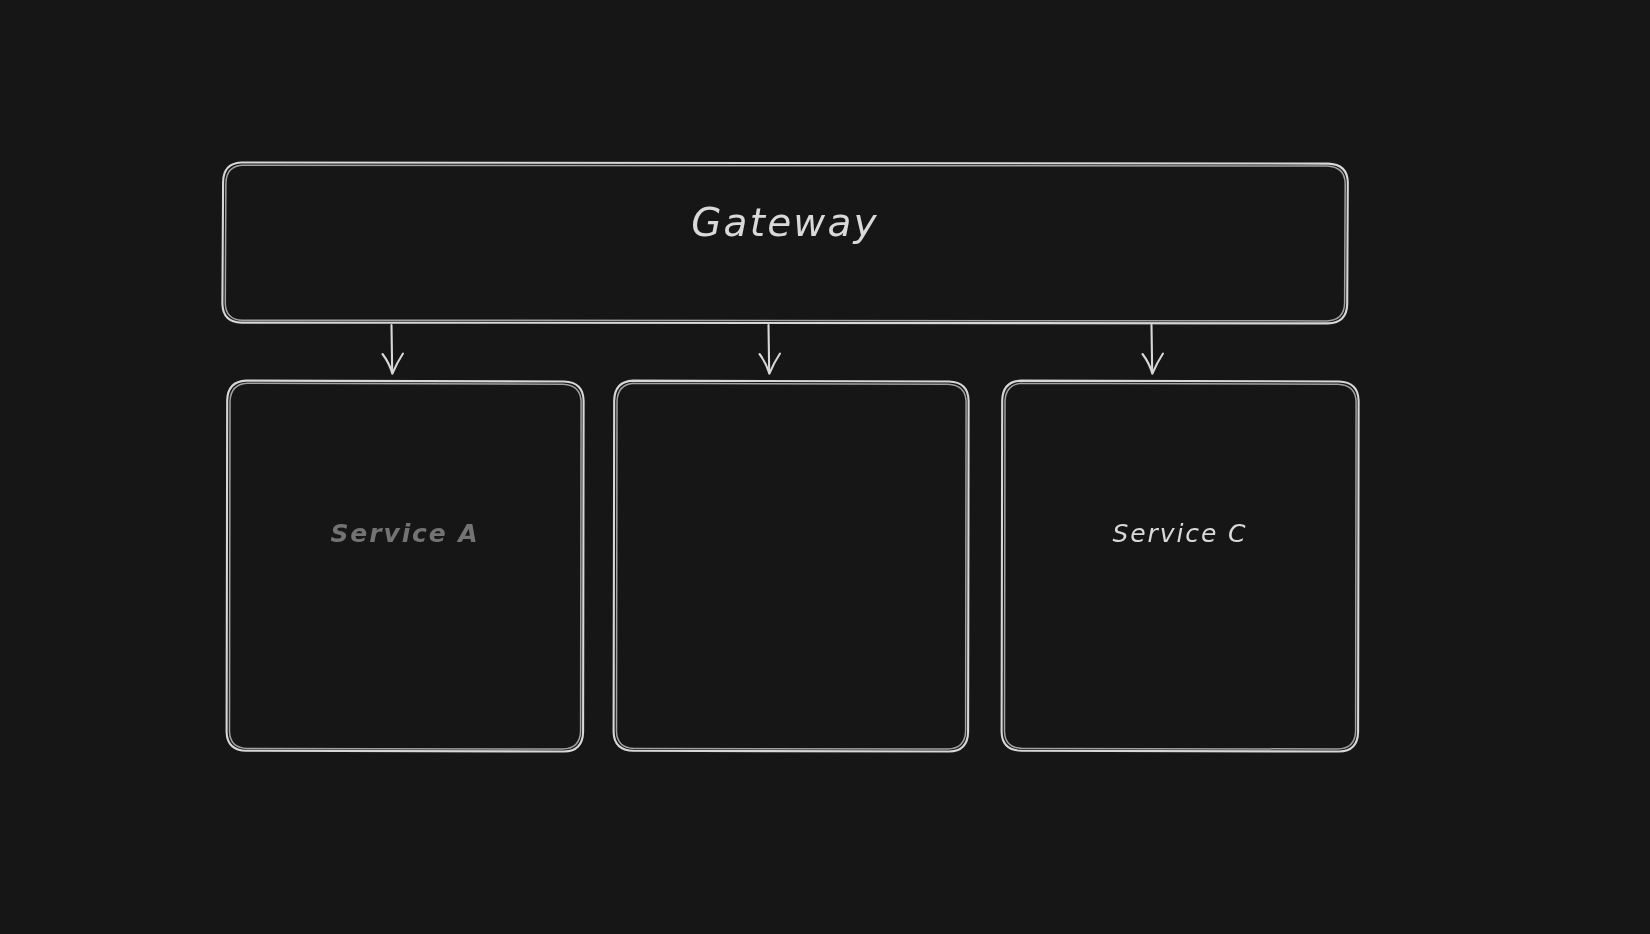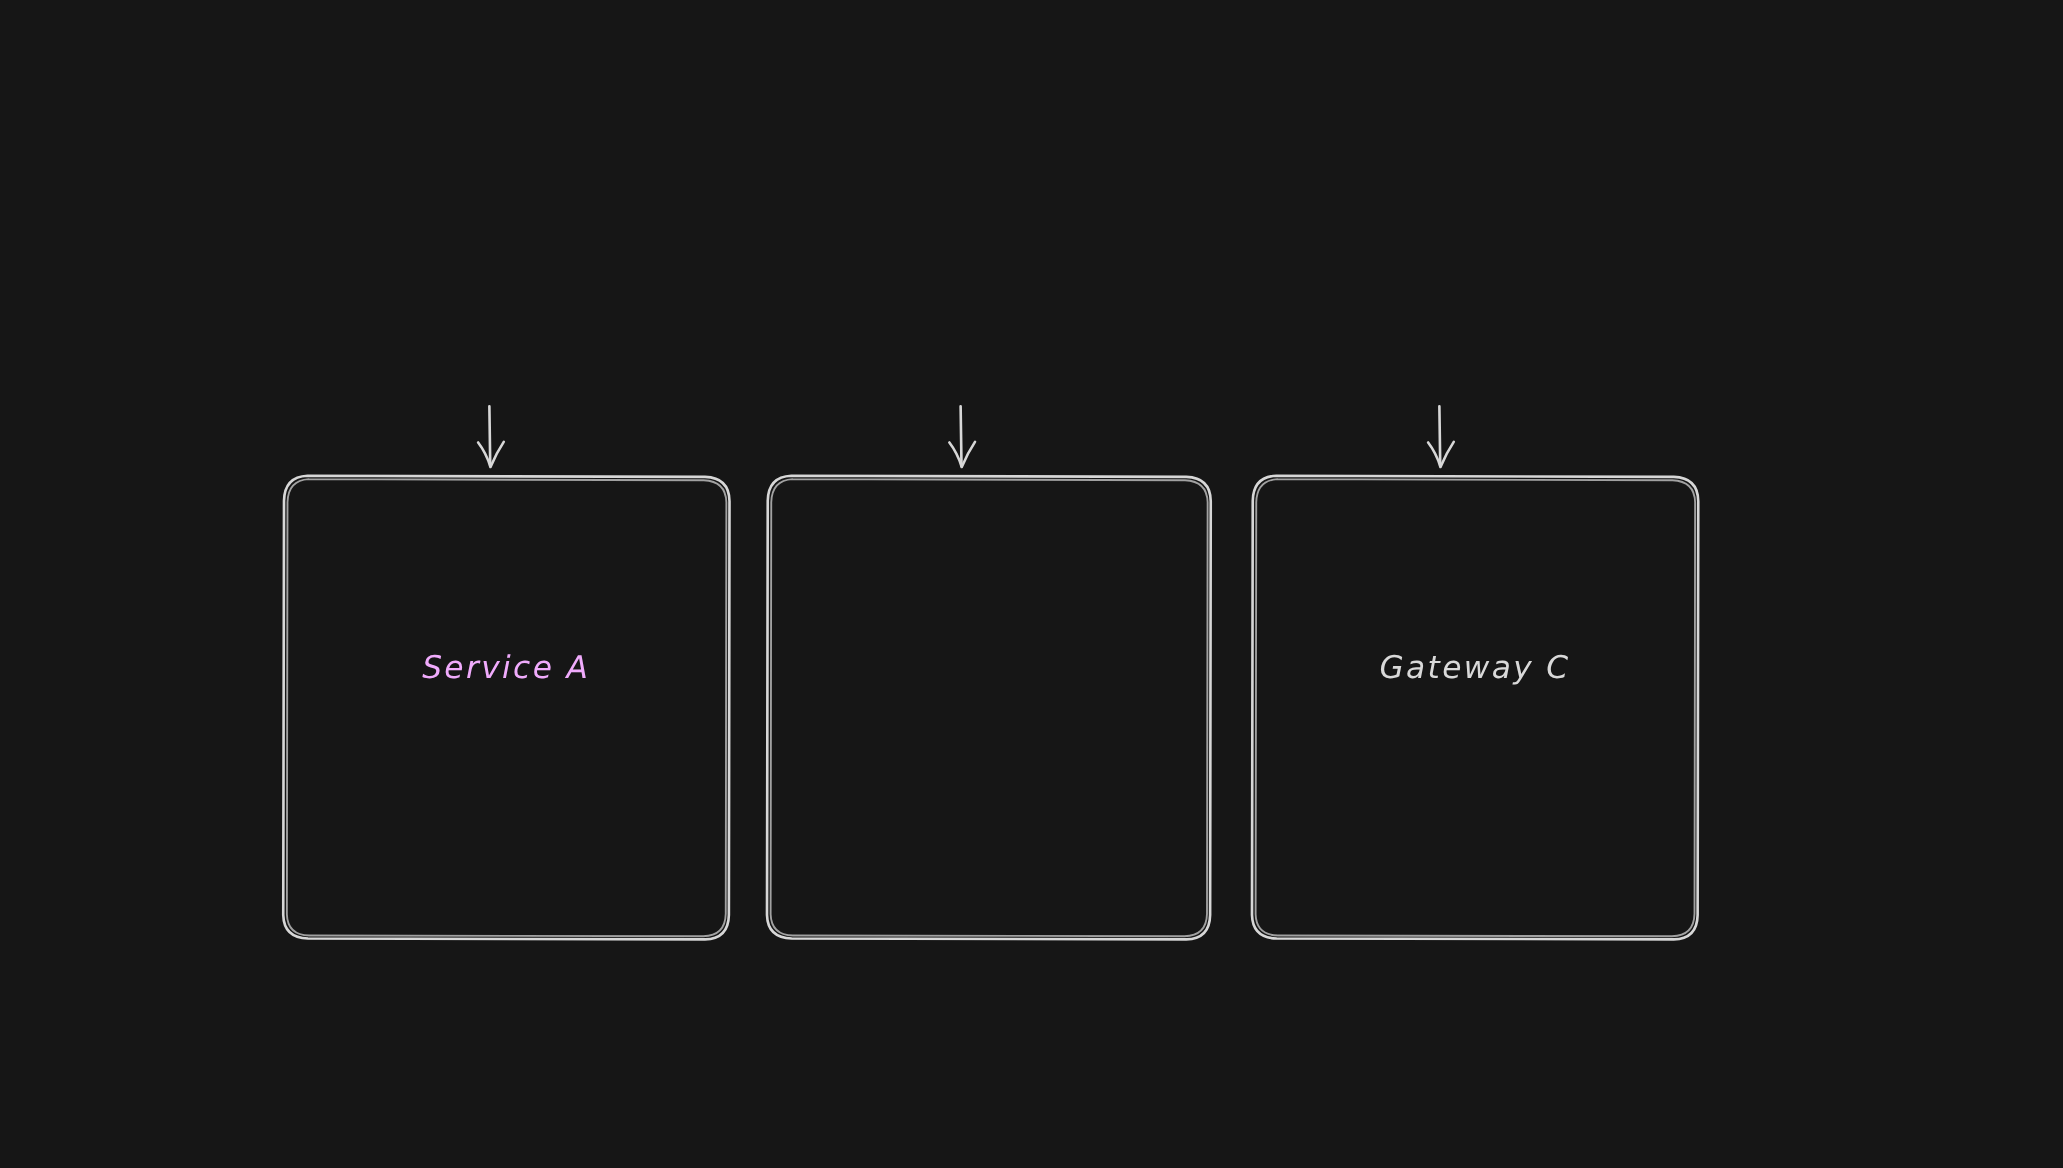--- a/index.html
+++ b/index.html
@@ -102,42 +102,49 @@
     stroke-width: 2.1;
     stroke-linecap: round;
     stroke-linejoin: round;
   }
 </style>
 </head>
 <body style="background: rgb(22, 22, 22);">
 
 <div id="canvas" style="background: rgb(22, 22, 22);">
 
+  <div class="node" id="gateway">
+    <svg viewBox="0 0 1130 166" preserveAspectRatio="none">
+      <path class="sketch-stroke" d="M 21 2.5 L 1108 3.6 Q 1127.5 4.2 1127.8 22.5 L 1127.2 144 Q 1126.8 163 1108 163.4 L 21.5 162.6 Q 3 162.2 2.4 144 L 3.1 22 Q 3.4 3.4 21 2.5 Z" stroke="#d7d7d7"></path>
+      <path class="sketch-stroke pass2" d="M 22 5.2 L 1107 6.1 Q 1124.6 6.8 1125.2 23.4 L 1124.6 143 Q 1124.2 160.6 1106.5 160.9 L 22.6 160.2 Q 5.8 159.8 5.3 143.4 L 5.9 23.2 Q 6.3 6.2 22 5.2" stroke="#d7d7d7"></path>
+    </svg>
+    <div class="node-label" style="color: rgb(217, 217, 217);">Gateway</div>
+  </div>
 
   <div class="node service" id="svc-a">
     <svg viewBox="0 0 362 376" preserveAspectRatio="none">
       <path class="sketch-stroke" d="M 22 2.6 L 340 3.5 Q 359.4 4.1 359.6 23 L 359.1 354 Q 358.7 373.2 340 373.5 L 22.4 372.8 Q 3.1 372.3 2.6 354 L 3.2 22.6 Q 3.6 3.4 22 2.6 Z" stroke="#d7d7d7"></path>
       <path class="sketch-stroke pass2" d="M 23 5.3 L 339 6.2 Q 356.6 6.9 357.1 23.8 L 356.6 353 Q 356.2 370.6 338.6 371 L 23.4 370.4 Q 6 370 5.5 353.4 L 6 23.8 Q 6.5 6.2 23 5.3" stroke="#d7d7d7"></path>
     </svg>
-    <div class="node-label" style="color: #f0abfc;">Service A</div>
+    <div class="node-label" style="color: #737373; font-weight: bold;">Service A</div>
   </div>
 
   <div class="node service" id="svc-b">
     <svg viewBox="0 0 360 376" preserveAspectRatio="none">
       <path class="sketch-stroke" d="M 22 2.6 L 338 3.5 Q 357.4 4.1 357.6 23 L 357.1 354 Q 356.7 373.2 338 373.5 L 22.4 372.8 Q 3.1 372.3 2.6 354 L 3.2 22.6 Q 3.6 3.4 22 2.6 Z" stroke="#d7d7d7"></path>
       <path class="sketch-stroke pass2" d="M 23 5.3 L 337 6.2 Q 354.6 6.9 355.1 23.8 L 354.6 353 Q 354.2 370.6 336.6 371 L 23.4 370.4 Q 6 370 5.5 353.4 L 6 23.8 Q 6.5 6.2 23 5.3" stroke="#d7d7d7"></path>
     </svg>
   </div>
 
   <div class="node service" id="svc-c">
     <svg viewBox="0 0 362 376" preserveAspectRatio="none">
       <path class="sketch-stroke" d="M 22 2.6 L 340 3.5 Q 359.4 4.1 359.6 23 L 359.1 354 Q 358.7 373.2 340 373.5 L 22.4 372.8 Q 3.1 372.3 2.6 354 L 3.2 22.6 Q 3.6 3.4 22 2.6 Z" stroke="#d7d7d7"></path>
       <path class="sketch-stroke pass2" d="M 23 5.3 L 339 6.2 Q 356.6 6.9 357.1 23.8 L 356.6 353 Q 356.2 370.6 338.6 371 L 23.4 370.4 Q 6 370 5.5 353.4 L 6 23.8 Q 6.5 6.2 23 5.3" stroke="#d7d7d7"></path>
     </svg>
-    <div class="node-label" style="color: rgb(217, 217, 217);">Gateway C</div>
+    <div class="node-label" style="color: rgb(217, 217, 217);">Service C</div>
   </div>
 
   <svg id="arrows" viewBox="0 0 1650 934">
 
     <g>
       <path d="M 391.5 325 L 392.2 373" stroke="#d7d7d7"></path>
       <path d="M 382.5 354 Q 389 362.5 392.4 373.6 Q 397 362.5 403 353.5" stroke="#d7d7d7"></path>
     </g>
 
     <g>

